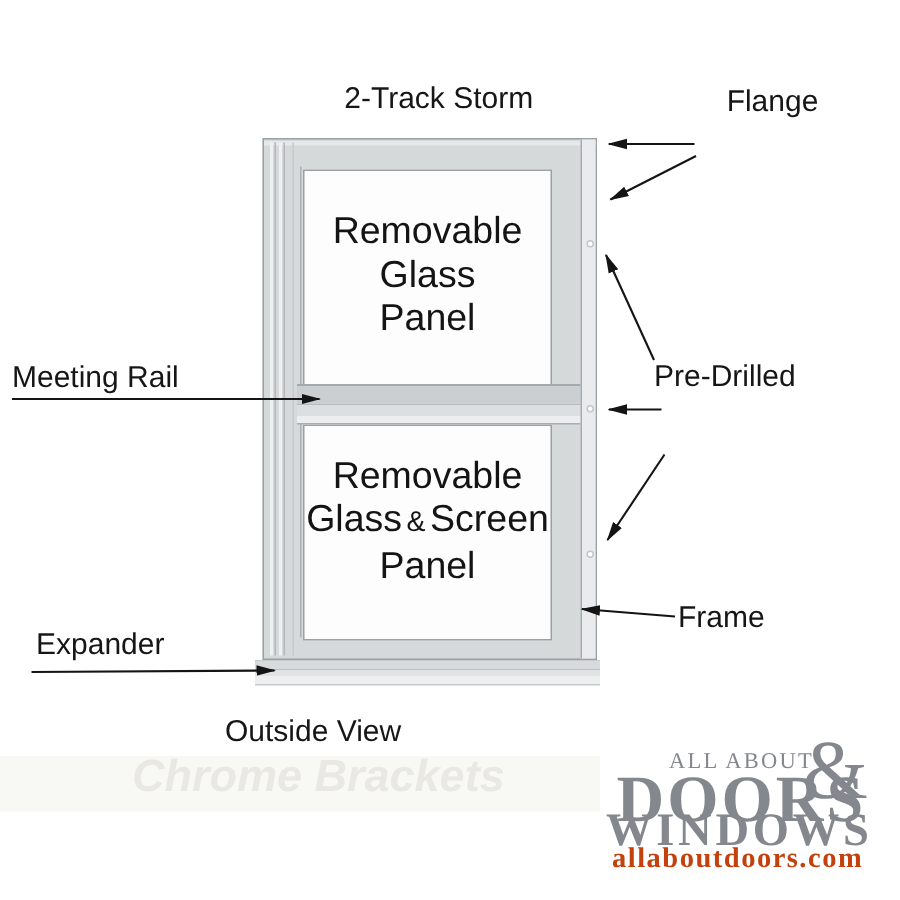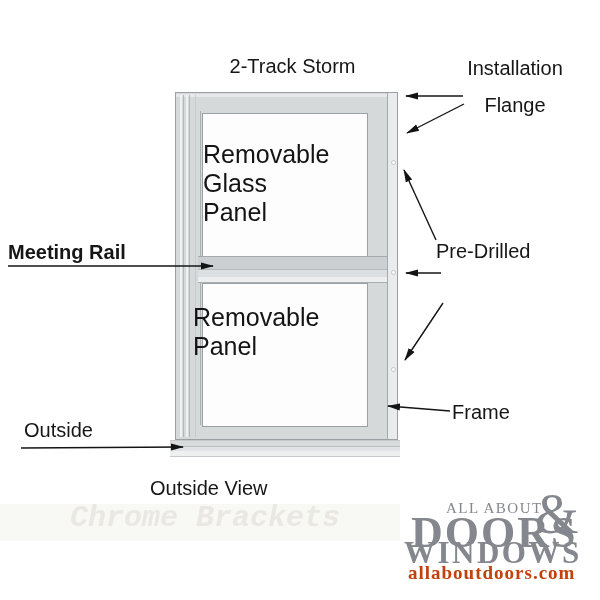--- a/index.html
+++ b/index.html
@@ -9,21 +9,21 @@
     font-family:"Liberation Sans", sans-serif;
     color:#161616;
   }
   .abs{position:absolute;}
   
   .lbl{position:absolute;font-size:20px;line-height:24px;color:#161616;white-space:nowrap;}
   #title{left:205px;top:54px;width:175px;text-align:center;}
   #lbl-install{left:440px;top:50px;width:150px;text-align:center;line-height:37px;}
   #lbl-predrilled{left:436px;top:237px;width:158px;line-height:28px;}
   #lbl-frame{left:452px;top:400px;}
-  #lbl-meetingrail{left:8px;top:240px;font-weight:bold;}
+  #lbl-meetingrail{left:8px;top:240px;}
   #lbl-expander{left:24px;top:418px;}
   #lbl-outside{left:150px;top:476px;width:200px;text-align:left;}
   
   #win{
     left:175px;top:92px;width:223px;height:348px;
     background:#d6d9da;border:1px solid #9aa0a4;box-sizing:border-box;
   }
   #win .topline{left:0;top:1px;width:100%;height:3px;background:#e6e8e9;}
   .vline{position:absolute;top:2px;bottom:2px;}
   #win .s1{left:4px;width:2px;background:#eef0f1;}
@@ -51,31 +51,31 @@
   .screw{
     position:absolute;left:3px;width:5px;height:5px;border-radius:50%;
     background:#ffffff;border:1px solid #c2c6c9;box-sizing:border-box;
   }
   #expander{
     left:170px;top:440px;width:230px;height:17px;
     background:linear-gradient(180deg,#c6cacd 0 1px,#d8dbdc 1px 6px,#b9bec1 6px 7px,#e1e3e5 7px 11px,#eef0f0 11px 16px,#c6cacd 16px 17px);
   }
   
   .panel-text{
-    position:absolute;font-size:25px;line-height:29px;color:#141414;
+    position:absolute;text-align:center;font-size:25px;line-height:29px;color:#141414;
   }
   #panel-upper-text{left:203px;top:140px;width:164px;}
   #panel-lower-text{left:193px;top:303px;width:184px;}
   #panel-lower-text .amp{font-size:19px;margin:0 3px;}
   
   #arrows{left:0;top:0;width:600px;height:600px;pointer-events:none;z-index:5;}
   
   #wm-band{left:0;top:504px;width:400px;height:37px;background:#f8f8f5;}
   #watermark{
-    left:70px;top:501px;font-family:Liberation Mono, monospace;
+    left:88px;top:501px;font-family:Liberation Sans, sans-serif;
     font-style:italic;font-weight:bold;font-size:30px;color:#eae8e2;white-space:nowrap;text-align:right;
   }
   
   #logo{left:404px;top:494px;width:190px;height:95px;font-family:"Liberation Serif", serif;}
   #logo .gray{color:#84878d;}
   #logo-allabout{position:absolute;left:42px;top:6px;font-size:15px;letter-spacing:1.5px;white-space:nowrap;}
   #logo-amp{position:absolute;left:131px;top:-8px;font-size:56px;line-height:1;}
   #logo-doors{position:absolute;left:7px;top:17px;font-size:44px;font-weight:bold;letter-spacing:2px;line-height:1;}
   #logo-windows{position:absolute;left:0px;top:43px;font-size:31px;font-weight:bold;letter-spacing:2.5px;line-height:1;}
   #logo-domain{position:absolute;left:4px;top:69px;font-size:19px;font-weight:bold;letter-spacing:1px;color:#c2410c;line-height:1;}
@@ -105,34 +105,34 @@
 </div>
 <div class="abs" id="expander"></div>
 
 <div class="panel-text" id="panel-upper-text">
   <div>Removable</div>
   <div>Glass</div>
   <div>Panel</div>
 </div>
 <div class="panel-text" id="panel-lower-text">
   <div>Removable</div>
+  <div><span>Glass</span><span class="amp">&amp;</span><span>Screen</span></div>
   <div>Panel</div>
 </div>
 
 <div class="lbl" id="title">2-Track Storm</div>
 <div class="lbl" id="lbl-install">
-  <div>Installation</div>
   <div>Flange</div>
 </div>
 <div class="lbl" id="lbl-predrilled">
   <div>Pre-Drilled</div>
 </div>
 <div class="lbl" id="lbl-frame">Frame</div>
 <div class="lbl" id="lbl-meetingrail">Meeting Rail</div>
-<div class="lbl" id="lbl-expander">Outside</div>
+<div class="lbl" id="lbl-expander">Expander</div>
 <div class="lbl" id="lbl-outside">Outside View</div>
 
 <svg class="abs" id="arrows" viewBox="0 0 600 600" xmlns="http://www.w3.org/2000/svg">
   <defs>
     <marker id="ah" markerUnits="userSpaceOnUse" markerWidth="13" markerHeight="9" refX="12" refY="4.5" orient="auto">
       <path d="M0,1 L13,4.5 L0,8 Z" fill="#141414"></path>
     </marker>
   </defs>
   <g stroke="#141414" stroke-width="1.4" fill="none">
     <line x1="463" y1="96" x2="406" y2="96" marker-end="url(#ah)"></line>

